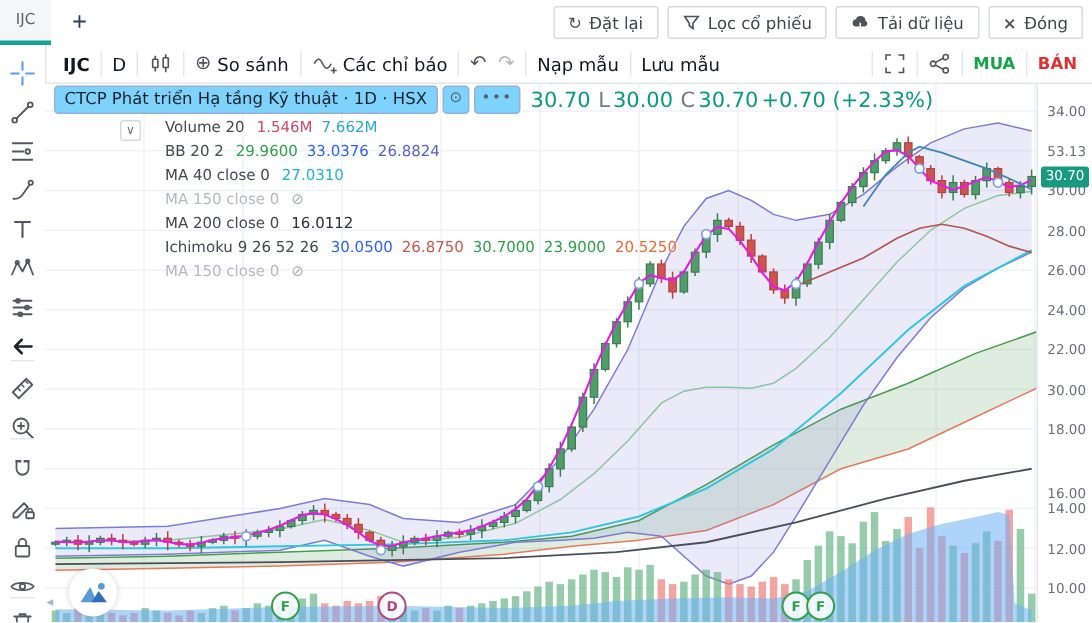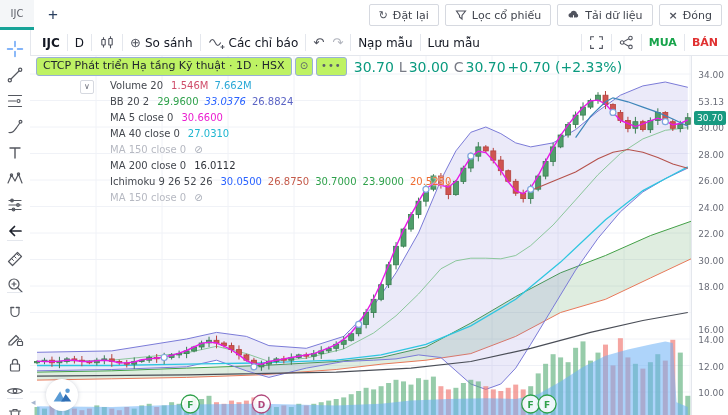--- a/index.html
+++ b/index.html
@@ -24,21 +24,21 @@
   
   .sidebar{position:absolute;left:0;top:30px;width:30px;bottom:0;background:#fff;border-right:1px solid #e4e7ed;}
   .tool{position:absolute;left:4px;width:22px;height:22px;display:flex;align-items:center;justify-content:center;cursor:pointer;}
   .tool svg{width:18px;height:18px;}
   .tool svg *{stroke:#54575f;fill:none;stroke-width:1.2;stroke-linecap:round;stroke-linejoin:round;}
   .ssep{position:absolute;left:7px;width:16px;height:1px;background:#e4e7ed;}
   .backarrow{font-size:14px;font-weight:bold;color:#1e222d;}
   
   .chart-wrap{position:absolute;left:30px;top:56px;right:36px;bottom:0;overflow:hidden;background:#fff;}
   .legend-title{position:absolute;left:6px;top:1px;display:flex;align-items:center;gap:3px;z-index:5;}
-  .tbox{border:1px solid #98b0d6;border-radius:3px;background:#bef264;padding:0 6px;height:17px;line-height:16px;font-size:11px;color:#1e222d;white-space:nowrap;cursor:pointer;}
+  .tbox{border:1px solid #98b0d6;border-radius:3px;background:#7dd3fc;padding:0 6px;height:17px;line-height:16px;font-size:11px;color:#1e222d;white-space:nowrap;cursor:pointer;}
   .ic{padding:0 4px;font-size:10px;color:#5a5e6b;}
   .ohlc{font-size:14px;margin-left:2px;white-space:nowrap;}
   .olab{color:#787b86;margin-left:5px;}
   .oval{color:#0a9a7f;margin-left:2px;}
   .ind-legend{position:absolute;left:34px;top:22px;z-index:5;}
   .ind-row{position:relative;height:16px;line-height:16px;font-size:10px;padding-left:46px;white-space:nowrap;color:#44484f;text-shadow:0 0 2px #fff,0 0 2px #fff;cursor:pointer;}
   .ind-row.hidden{color:#b6b9c2;}
   .iname{margin-right:2px;}
   .ival{margin-left:6px;}
   .eoff{margin-left:6px;font-size:10px;color:#a8adb8;}
@@ -569,22 +569,21 @@
 
     <div class="legend-title">
       <span class="tbox">CTCP Phát triển Hạ tầng Kỹ thuật · 1D · HSX</span>
       <span class="tbox ic">⊙</span>
       <span class="tbox ic" style="letter-spacing:1px;">•••</span>
       <span class="ohlc"><span class="oval">30.70</span><span class="olab">L</span><span class="oval">30.00</span><span class="olab">C</span><span class="oval">30.70</span><span class="oval">+0.70 (+2.33%)</span></span>
     </div>
 
     <div class="ind-legend">
         <div class="ind-row"><span class="cbox">∨</span><span class="iname">Volume 20</span><span class="ival" style="color: rgb(207, 77, 106);">1.546M</span><span class="ival" style="color: rgb(43, 168, 214);">7.662M</span></div>
-        <div class="ind-row"><span class="iname">BB 20 2</span><span class="ival" style="color: rgb(47, 161, 75);">29.9600</span><span class="ival" style="color: rgb(41, 98, 255); font-style: italic;">33.0376</span><span class="ival" style="color: rgb(90, 99, 196);">26.8824</span></div>
-        <div class="ind-row"><span class="iname">MA 5 close 0</span><span class="ival" style="color: rgb(234, 31, 208);">30.6600</span></div>
+        <div class="ind-row"><span class="iname">BB 20 2</span><span class="ival" style="color: rgb(47, 161, 75);">29.9600</span><span class="ival" style="color: rgb(41, 98, 255);">33.0376</span><span class="ival" style="color: rgb(90, 99, 196);">26.8824</span></div>
         <div class="ind-row"><span class="iname">MA 40 close 0</span><span class="ival" style="color: rgb(31, 182, 208);">27.0310</span></div>
         <div class="ind-row hidden"><span class="iname">MA 150 close 0</span><span class="eoff">⊘</span></div>
         <div class="ind-row"><span class="iname">MA 200 close 0</span><span class="ival" style="color: rgb(46, 49, 56);">16.0112</span></div>
         <div class="ind-row"><span class="iname">Ichimoku 9 26 52 26</span><span class="ival" style="color: rgb(41, 98, 255);">30.0500</span><span class="ival" style="color: rgb(196, 90, 74);">26.8750</span><span class="ival" style="color: rgb(47, 161, 75);">30.7000</span><span class="ival" style="color: rgb(47, 161, 75);">23.9000</span><span class="ival" style="color: rgb(239, 108, 48);">20.5250</span></div>
         <div class="ind-row hidden"><span class="iname">MA 150 close 0</span><span class="eoff">⊘</span></div>
       </div>
 
     <div class="watermark">
       <svg width="26" height="26" viewBox="0 0 28 28">
         <polygon points="5,21 12,10 17,21" fill="#5a9bd5"></polygon>

